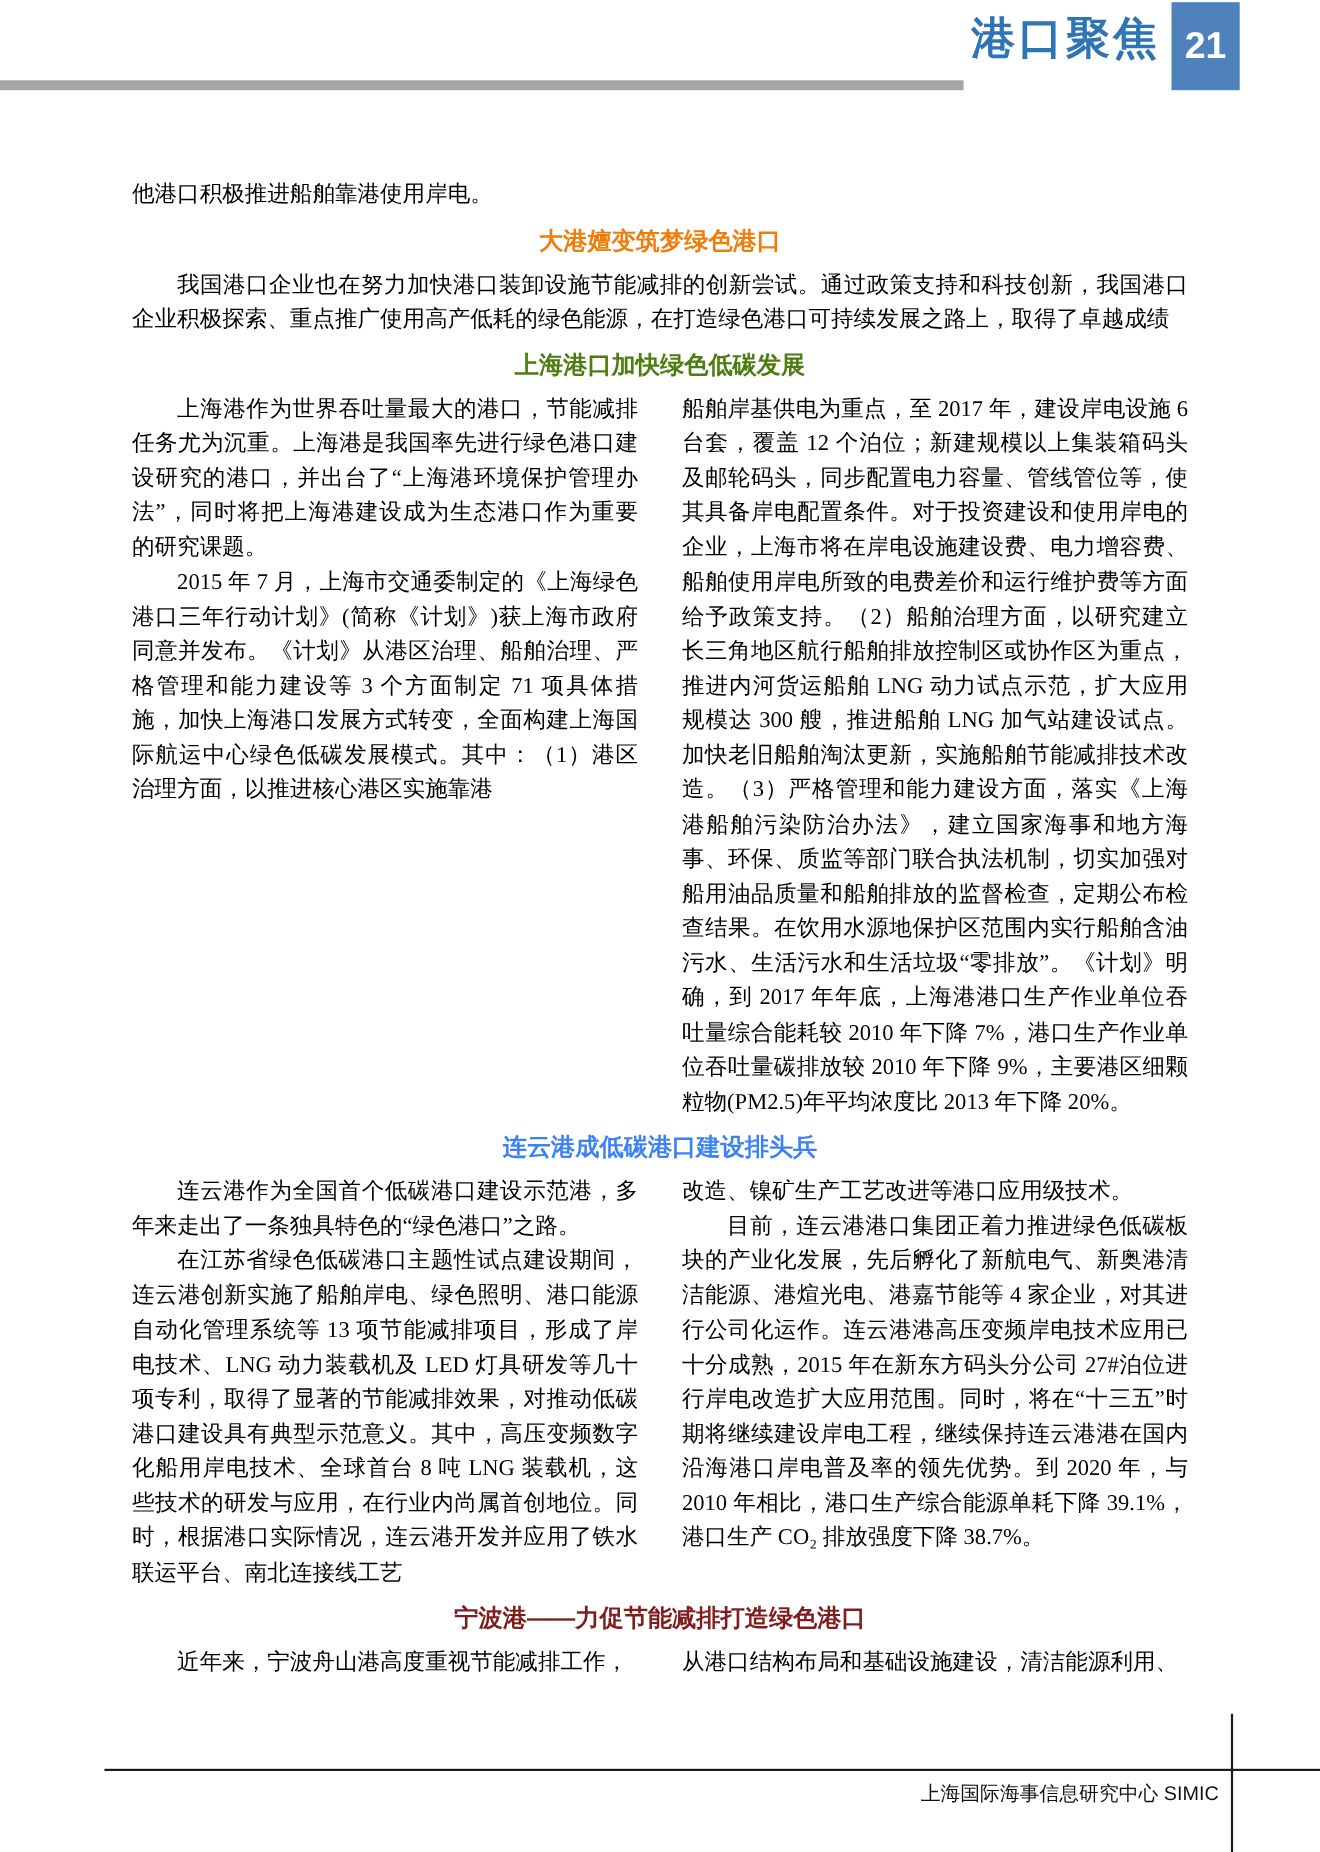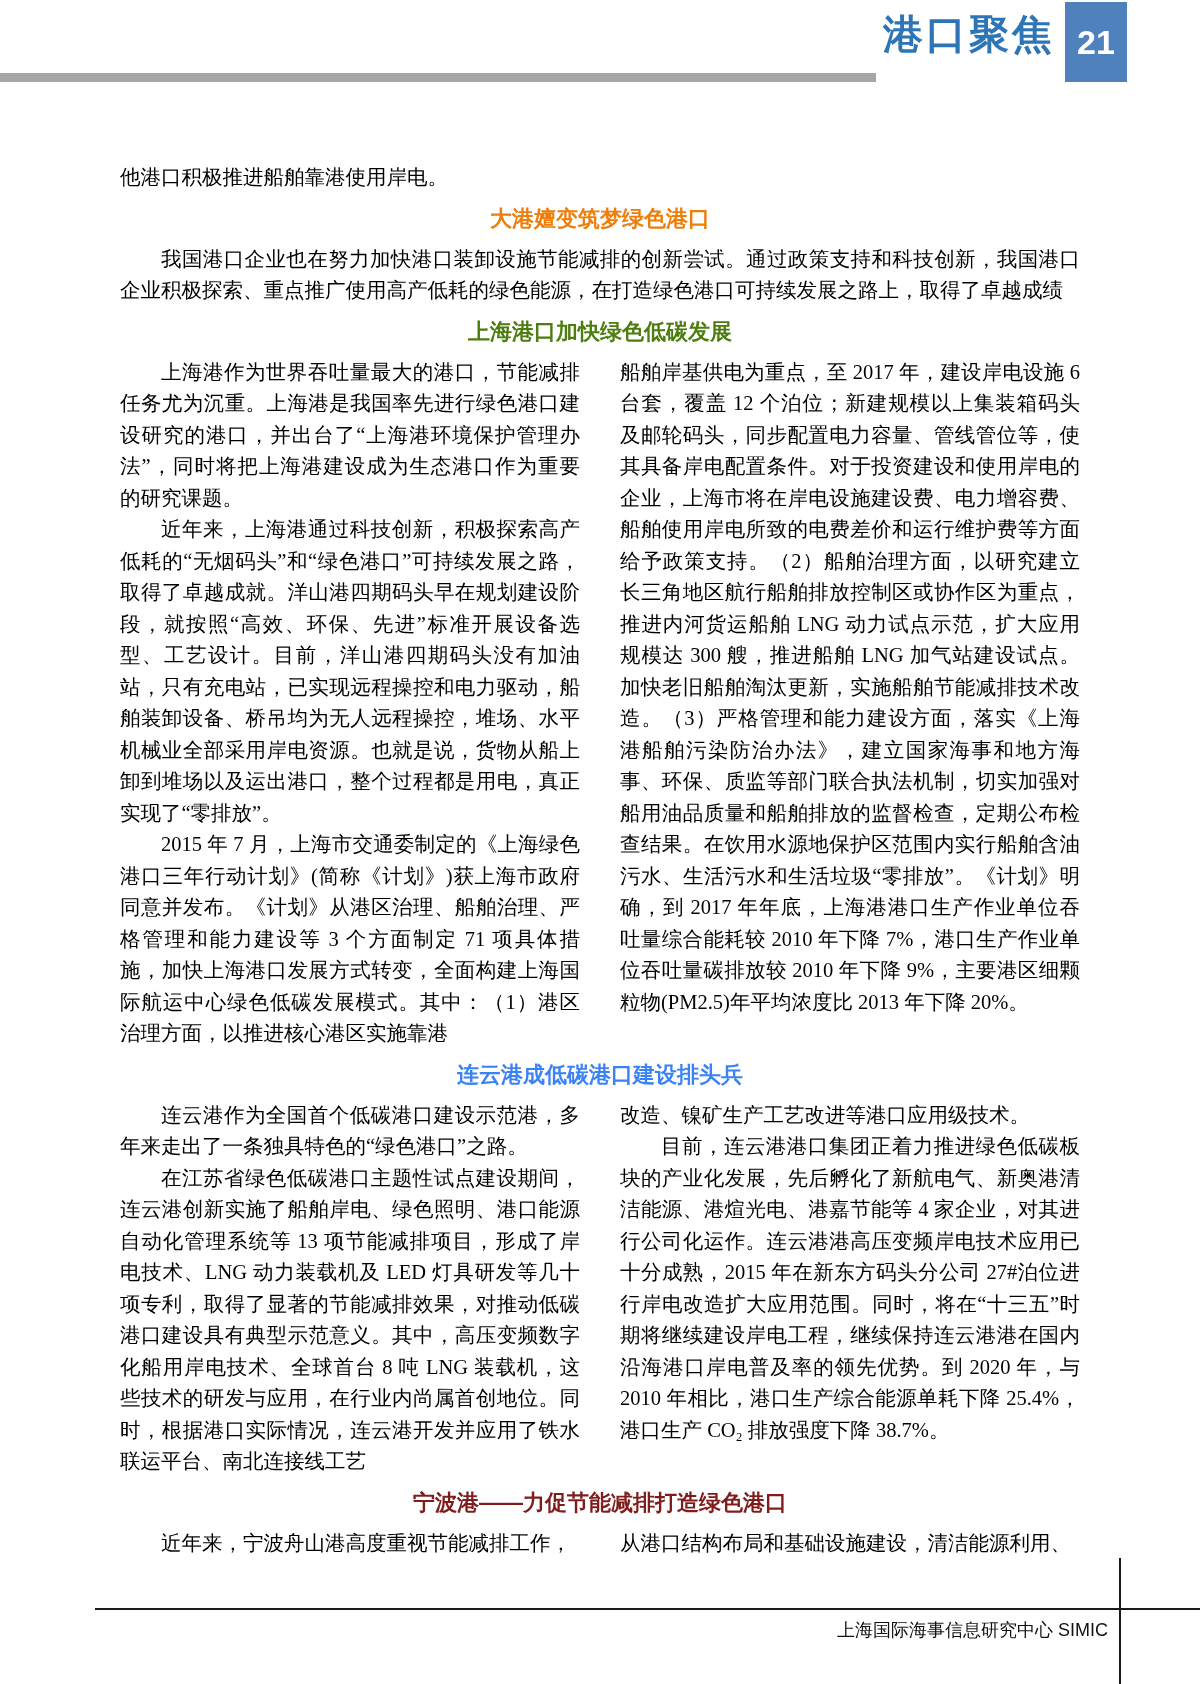--- a/index.html
+++ b/index.html
@@ -45,37 +45,36 @@
 
   <p class="body">他港口积极推进船舶靠港使用岸电。</p>
 
   <h2 class="section" style="color: rgb(238, 126, 12);">大港嬗变筑梦绿色港口</h2>
   <p class="body indent">我国港口企业也在努力加快港口装卸设施节能减排的创新尝试。通过政策支持和科技创新，我国港口企业积极探索、重点推广使用高产低耗的绿色能源，在打造绿色港口可持续发展之路上，取得了卓越成绩</p>
 
   <h2 class="section" style="color: #4d7c0f;">上海港口加快绿色低碳发展</h2>
   <div class="cols">
     <div class="col">
       <p class="body indent">上海港作为世界吞吐量最大的港口，节能减排任务尤为沉重。上海港是我国率先进行绿色港口建设研究的港口，并出台了“上海港环境保护管理办法”，同时将把上海港建设成为生态港口作为重要的研究课题。</p>
-      <p class="body indent">近年来，上海港通过科技创新，积极探索高产低耗的“无烟码头”和“绿色港口”可持续发展之路，取得了卓越成就。洋山港四期码头早在规划建设阶段，就按照“高效、环保、先进”标准开展设备选型、工艺设计。目前，洋山港四期码头没有加油站，只有充电站，已实现远程操控和电力驱动，船舶装卸设备、桥吊均为无人远程操控，堆场、水平机械业全部采用岸电资源。也就是说，货物从船上卸到堆场以及运出港口，整个过程都是用电，真正实现了“零排放”。</p>
       <p class="body indent">2015 年 7 月，上海市交通委制定的《上海绿色港口三年行动计划》(简称《计划》)获上海市政府同意并发布。《计划》从港区治理、船舶治理、严格管理和能力建设等 3 个方面制定 71 项具体措施，加快上海港口发展方式转变，全面构建上海国际航运中心绿色低碳发展模式。其中：（1）港区治理方面，以推进核心港区实施靠港</p>
     </div>
     <div class="col">
       <p class="body">船舶岸基供电为重点，至 2017 年，建设岸电设施 6 台套，覆盖 12 个泊位；新建规模以上集装箱码头及邮轮码头，同步配置电力容量、管线管位等，使其具备岸电配置条件。对于投资建设和使用岸电的企业，上海市将在岸电设施建设费、电力增容费、船舶使用岸电所致的电费差价和运行维护费等方面给予政策支持。（2）船舶治理方面，以研究建立长三角地区航行船舶排放控制区或协作区为重点，推进内河货运船舶 LNG 动力试点示范，扩大应用规模达 300 艘，推进船舶 LNG 加气站建设试点。加快老旧船舶淘汰更新，实施船舶节能减排技术改造。（3）严格管理和能力建设方面，落实《上海港船舶污染防治办法》，建立国家海事和地方海事、环保、质监等部门联合执法机制，切实加强对船用油品质量和船舶排放的监督检查，定期公布检查结果。在饮用水源地保护区范围内实行船舶含油污水、生活污水和生活垃圾“零排放”。《计划》明确，到 2017 年年底，上海港港口生产作业单位吞吐量综合能耗较 2010 年下降 7%，港口生产作业单位吞吐量碳排放较 2010 年下降 9%，主要港区细颗粒物(PM2.5)年平均浓度比 2013 年下降 20%。</p>
     </div>
   </div>
 
   <h2 class="section" style="color: #3b82f6;">连云港成低碳港口建设排头兵</h2>
   <div class="cols">
     <div class="col">
       <p class="body indent">连云港作为全国首个低碳港口建设示范港，多年来走出了一条独具特色的“绿色港口”之路。</p>
       <p class="body indent">在江苏省绿色低碳港口主题性试点建设期间，连云港创新实施了船舶岸电、绿色照明、港口能源自动化管理系统等 13 项节能减排项目，形成了岸电技术、LNG 动力装载机及 LED 灯具研发等几十项专利，取得了显著的节能减排效果，对推动低碳港口建设具有典型示范意义。其中，高压变频数字化船用岸电技术、全球首台 8 吨 LNG 装载机，这些技术的研发与应用，在行业内尚属首创地位。同时，根据港口实际情况，连云港开发并应用了铁水联运平台、南北连接线工艺</p>
     </div>
     <div class="col">
       <p class="body">改造、镍矿生产工艺改进等港口应用级技术。</p>
-      <p class="body indent">目前，连云港港口集团正着力推进绿色低碳板块的产业化发展，先后孵化了新航电气、新奥港清洁能源、港煊光电、港嘉节能等 4 家企业，对其进行公司化运作。连云港港高压变频岸电技术应用已十分成熟，2015 年在新东方码头分公司 27#泊位进行岸电改造扩大应用范围。同时，将在“十三五”时期将继续建设岸电工程，继续保持连云港港在国内沿海港口岸电普及率的领先优势。到 2020 年，与 2010 年相比，港口生产综合能源单耗下降 25.4%，港口生产 CO₂ 排放强度下降 38.7%。</p>
+      <p class="body indent">目前，连云港港口集团正着力推进绿色低碳板块的产业化发展，先后孵化了新航电气、新奥港清洁能源、港煊光电、港嘉节能等 4 家企业，对其进行公司化运作。连云港港高压变频岸电技术应用已十分成熟，2015 年在新东方码头分公司 27#泊位进行岸电改造扩大应用范围。同时，将在“十三五”时期将继续建设岸电工程，继续保持连云港港在国内沿海港口岸电普及率的领先优势。到 2020 年，与 2010 年相比，港口生产综合能源单耗下降 39.1%，港口生产 CO₂ 排放强度下降 38.7%。</p>
     </div>
   </div>
 
   <h2 class="section" style="color: #7f1d1d;">宁波港——力促节能减排打造绿色港口</h2>
   <div class="cols">
     <div class="col">
       <p class="body indent">近年来，宁波舟山港高度重视节能减排工作，</p>
     </div>
     <div class="col">
       <p class="body">从港口结构布局和基础设施建设，清洁能源利用、</p>

